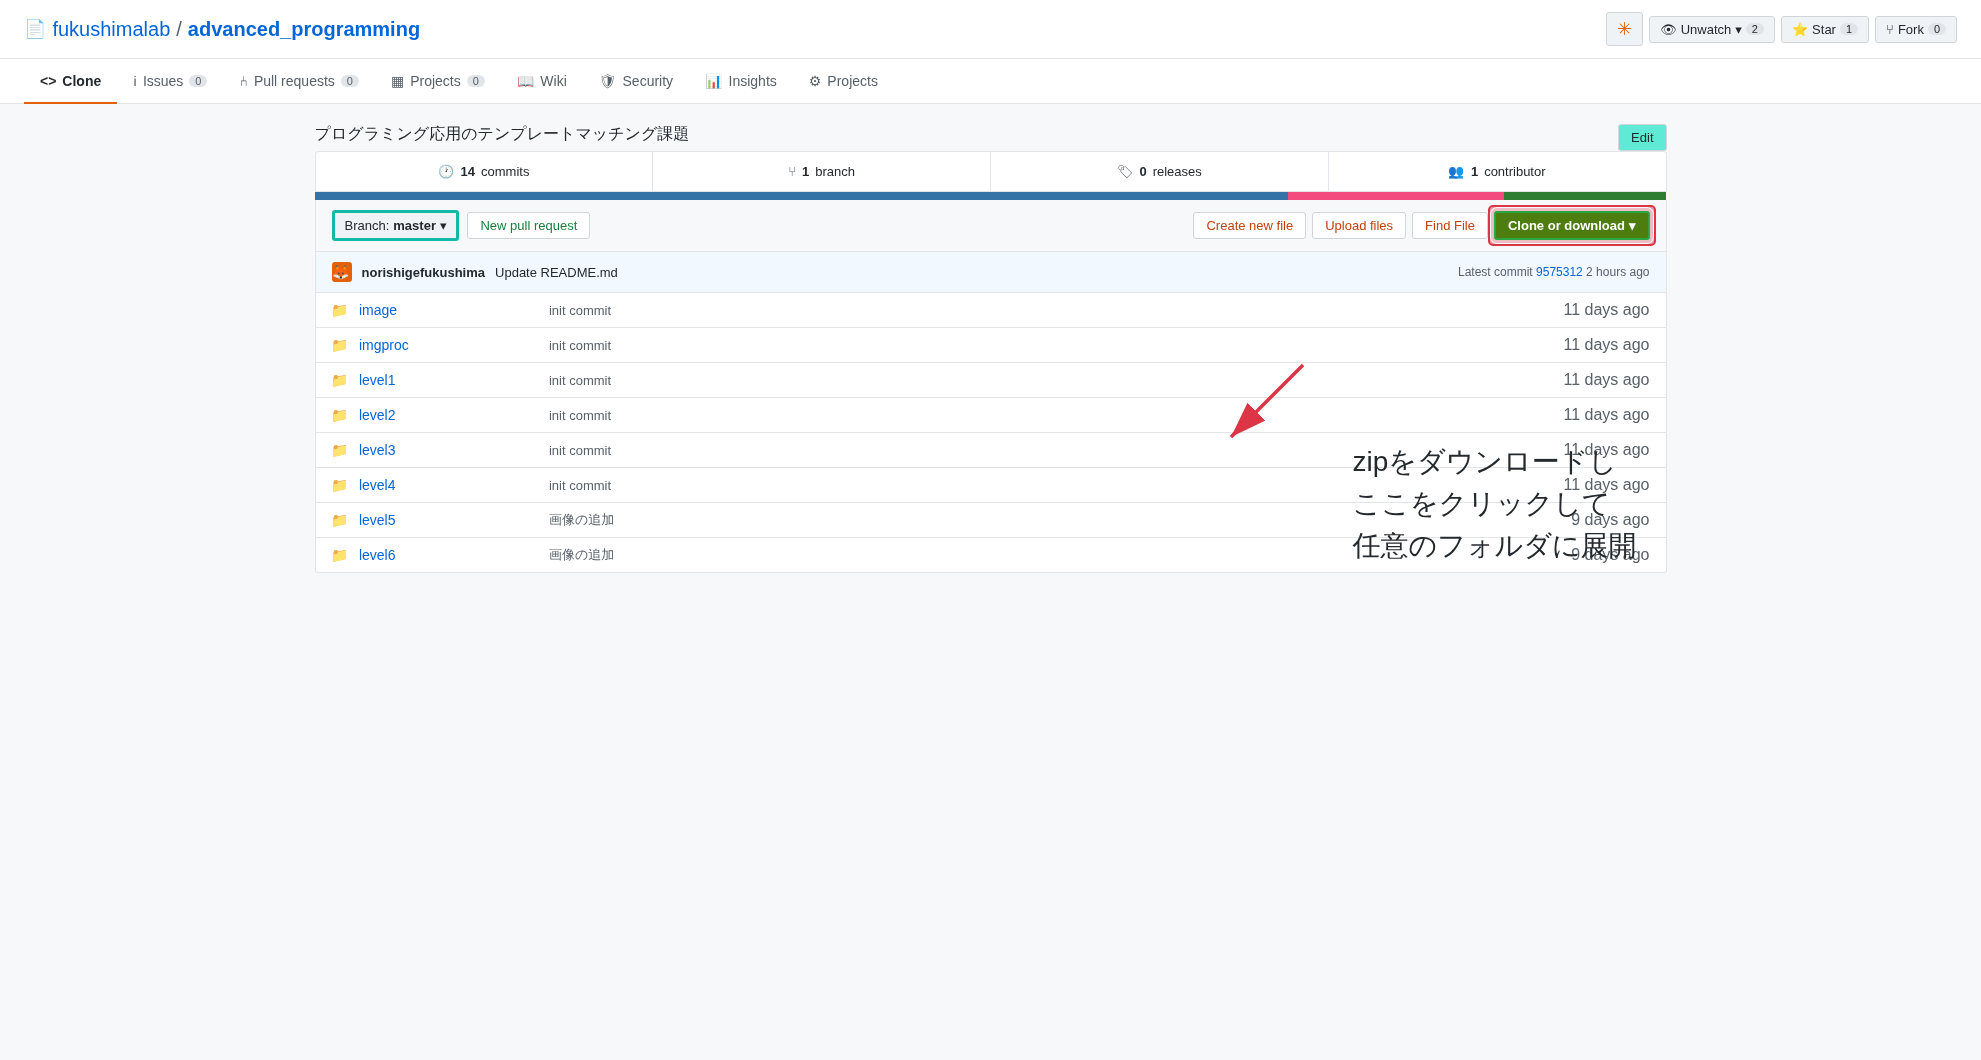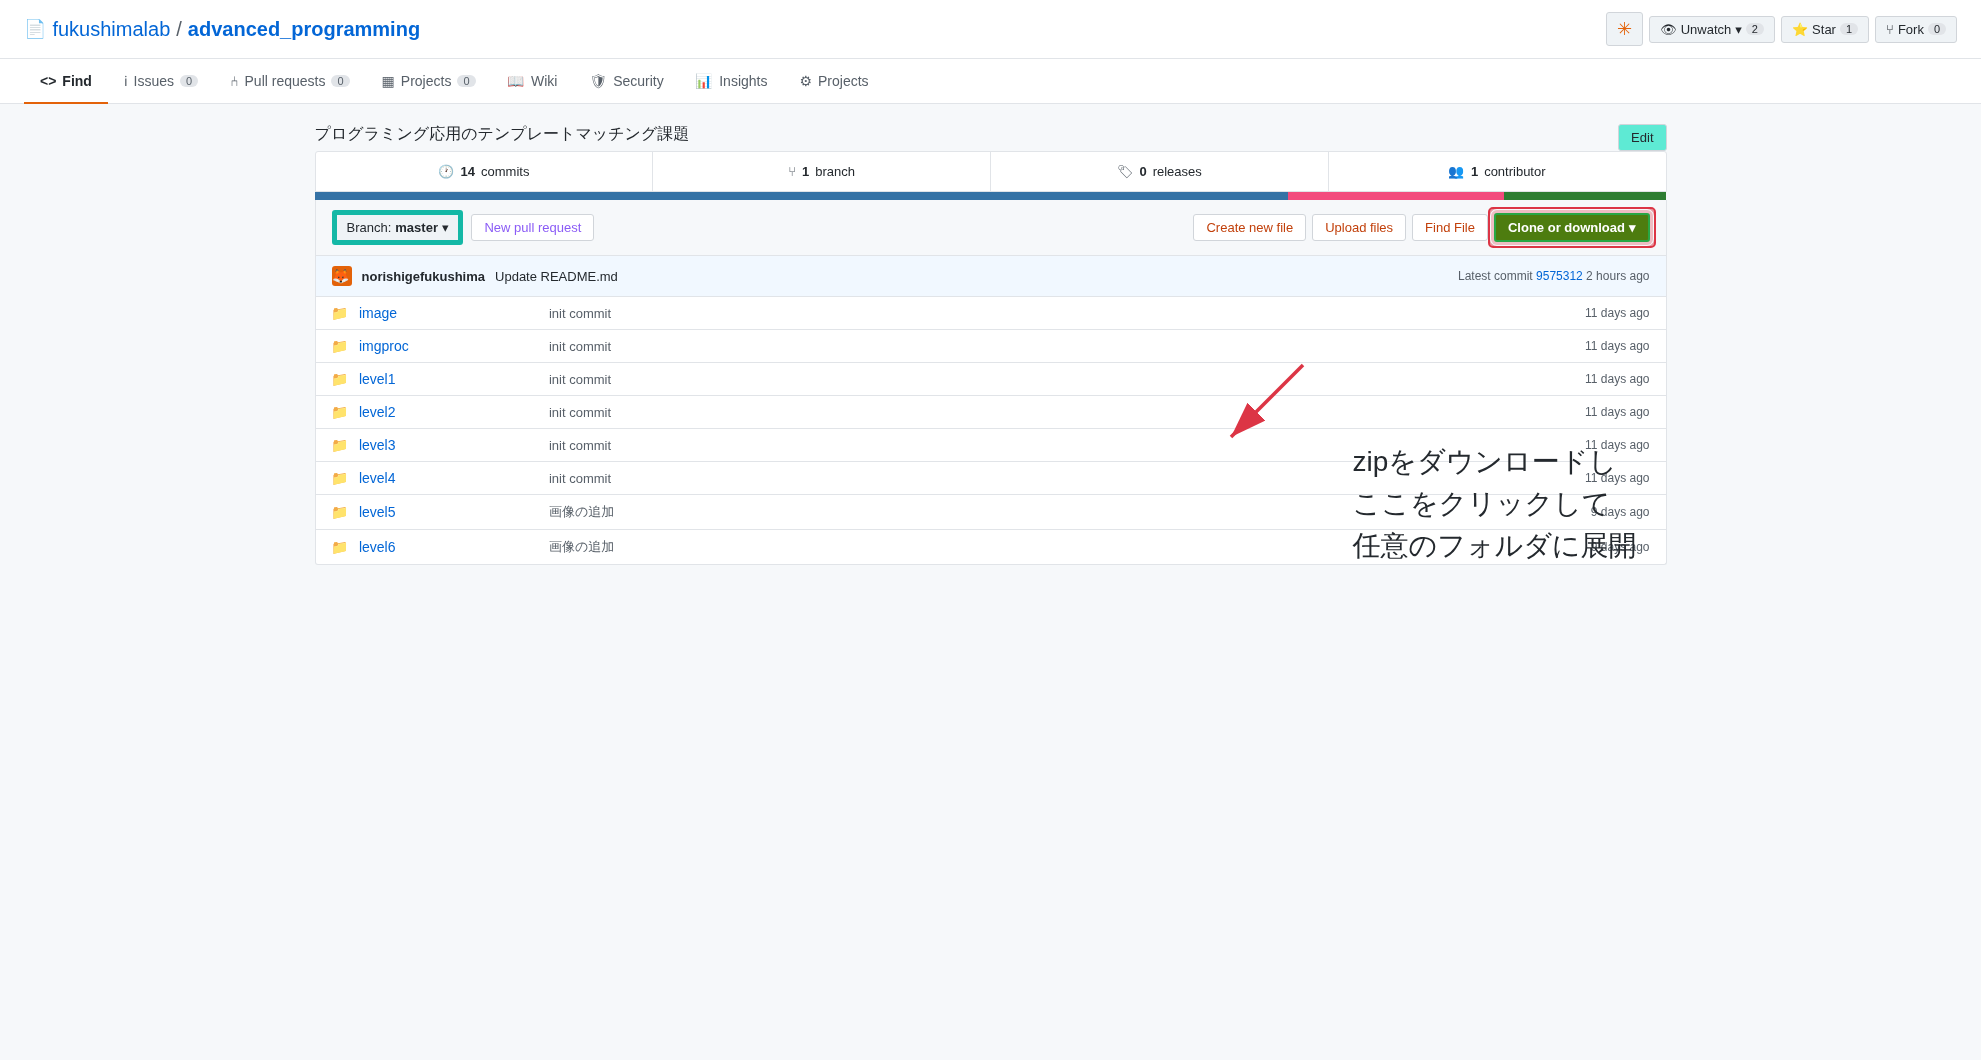--- a/index.html
+++ b/index.html
@@ -166,33 +166,33 @@
       display: flex;
       align-items: center;
       gap: 8px;
     }
     .branch-selector {
       display: inline-flex;
       align-items: center;
       gap: 4px;
       padding: 5px 10px;
       font-size: 13px;
-      border: 5px solid #14b8a6;
+      border: 3px solid #14b8a6;
       border-radius: 3px;
       background: #eff3f6;
       cursor: pointer;
     }
     .new-pr-btn {
       padding: 5px 12px;
       font-size: 13px;
       border: 1px solid #d1d5da;
       border-radius: 3px;
       background: #fff;
       cursor: pointer;
-      color: #8b5cf6;
+      color: #15803d;
     }
     .action-bar-right {
       display: flex;
       align-items: center;
       gap: 6px;
     }
     .action-btn {
       padding: 5px 12px;
       font-size: 13px;
       border: 1px solid #d1d5da;
@@ -273,21 +273,21 @@
       display: flex;
       align-items: center;
       padding: 8px 16px;
       border-bottom: 1px solid #e1e4e8;
       gap: 10px;
     }
     .file-row:last-child { border-bottom: none; }
     .file-icon { color: #586069; font-size: 14px; }
     .file-name { color: #0366d6; min-width: 180px; font-size: 14px; }
     .file-commit { color: #586069; font-size: 13px; flex: 1; }
-    .file-time { color: #586069; font-size: 12px; margin-left: auto; min-width: 100px; text-align: right; }
+    .file-time { color: #586069; font-size: 16px; margin-left: auto; min-width: 100px; text-align: right; }
 
     
     .annotation-overlay {
       position: relative;
     }
 
     
     .jp-annotation {
       position: absolute;
       right: 30px;
@@ -343,21 +343,21 @@
       <span>⑂</span>
       <span>Fork</span>
       <span class="count">0</span>
     </button>
   </div>
 </div>
 
 <nav class="repo-nav">
   <div class="nav-tab active">
     <span>&lt;&gt;</span>
-    <span>Find</span>
+    <span>Clone</span>
   </div>
   <div class="nav-tab">
     <span>ℹ</span>
     <span>Issues</span>
     <span class="badge">0</span>
   </div>
   <div class="nav-tab">
     <span>⑃</span>
     <span>Pull requests</span>
     <span class="badge">0</span>

